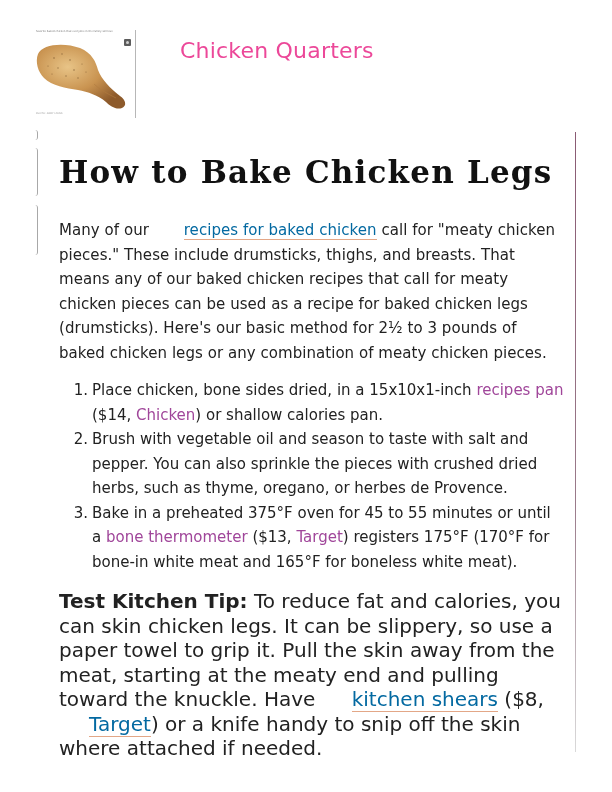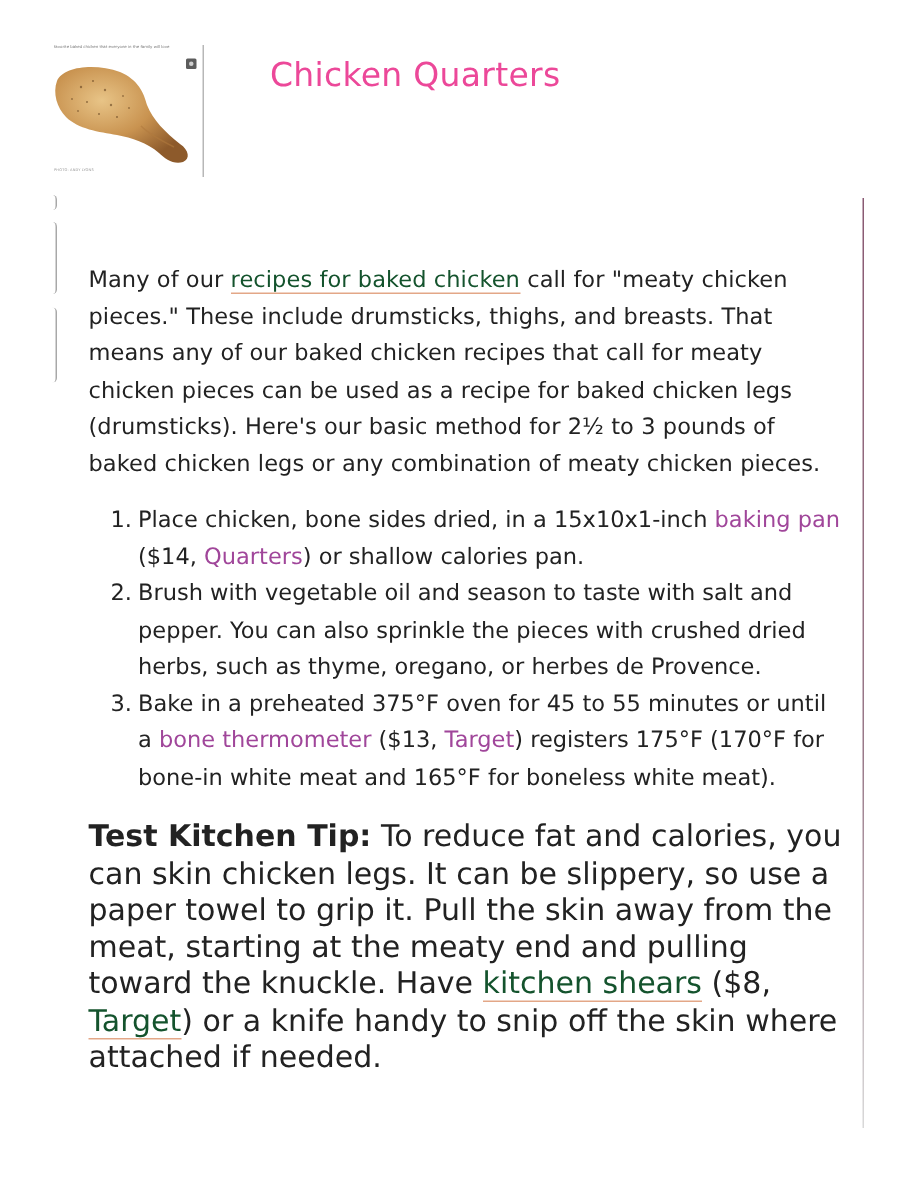--- a/index.html
+++ b/index.html
@@ -123,24 +123,25 @@
       line-height: 44px;
     }
     .para {
       margin: 24px 0 0 0;
       font-size: 15px;
       line-height: 24.5px;
       color: #222;
       letter-spacing: 0.05px;
     }
     .ul-link {
-      color: #14532d;
+      color: #0369a1;
       text-decoration: none;
       border-bottom: 1.5px solid #e3a787;
       padding-bottom: 0px;
+      margin-left: 30px;
     }
     .pk-link {
       color: #a0469a;
       text-decoration: none;
     }
     .steps {
       list-style: none;
       margin: 13px 0 0 0;
       padding: 0;
     }
@@ -204,26 +205,27 @@
 
 <div class="label-title">Chicken Quarters</div>
 
 <div class="bracket b1"></div>
 <div class="bracket b2"></div>
 <div class="bracket b3"></div>
 
 <div class="right-rule"></div>
 
 <div class="article">
+  <h1 class="heading">How to Bake Chicken Legs</h1>
 
   <p class="para"><span>Many of our </span><a class="ul-link">recipes for baked chicken</a><span> call for "meaty chicken pieces." These include drumsticks, thighs, and breasts. That means any of our baked chicken recipes that call for meaty chicken pieces can be used as a recipe for baked chicken legs (drumsticks). Here's our basic method for 2½ to 3 pounds of baked chicken legs or any combination of meaty chicken pieces.</span></p>
 
   <ol class="steps">
     <li class="step">
-      <span class="step-num">1.</span><span>Place chicken, bone sides dried, in a 15x10x1-inch </span><a class="pk-link">baking pan</a><span> ($14, </span><a class="pk-link">Quarters</a><span>) or shallow calories pan.</span>
+      <span class="step-num">1.</span><span>Place chicken, bone sides dried, in a 15x10x1-inch </span><a class="pk-link">recipes pan</a><span> ($14, </span><a class="pk-link">Chicken</a><span>) or shallow calories pan.</span>
     </li>
     <li class="step">
       <span class="step-num">2.</span><span>Brush with vegetable oil and season to taste with salt and pepper. You can also sprinkle the pieces with crushed dried herbs, such as thyme, oregano, or herbes de Provence.</span>
     </li>
     <li class="step">
       <span class="step-num">3.</span><span>Bake in a preheated 375°F oven for 45 to 55 minutes or until a </span><a class="pk-link">bone thermometer</a><span> ($13, </span><a class="pk-link">Target</a><span>) registers 175°F (170°F for bone-in white meat and 165°F for boneless white meat).</span>
     </li>
   </ol>
 
   <p class="tip"><span class="tip-label">Test Kitchen Tip:</span><span> To reduce fat and calories, you can skin chicken legs. It can be slippery, so use a paper towel to grip it. Pull the skin away from the meat, starting at the meaty end and pulling toward the knuckle. Have </span><a class="ul-link">kitchen shears</a><span> ($8, </span><a class="ul-link">Target</a><span>) or a knife handy to snip off the skin where attached if needed.</span></p>

